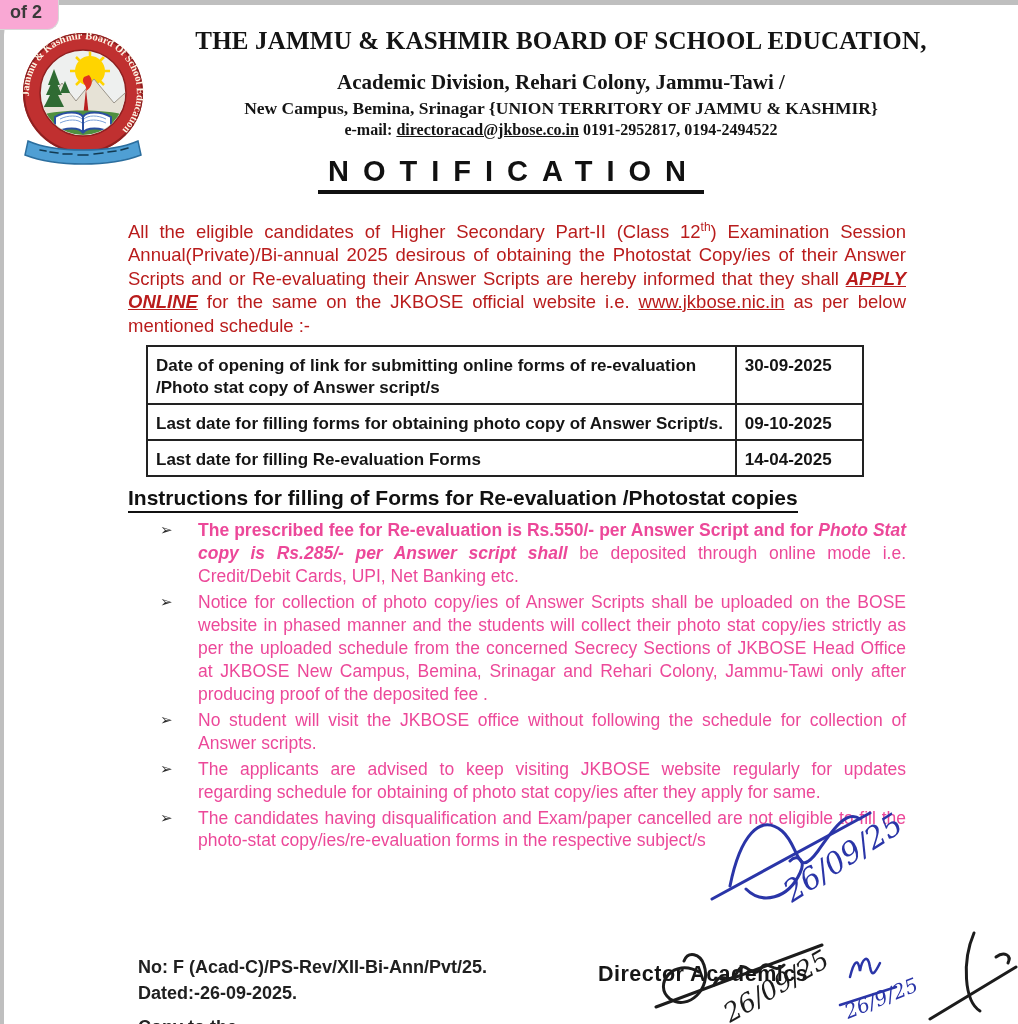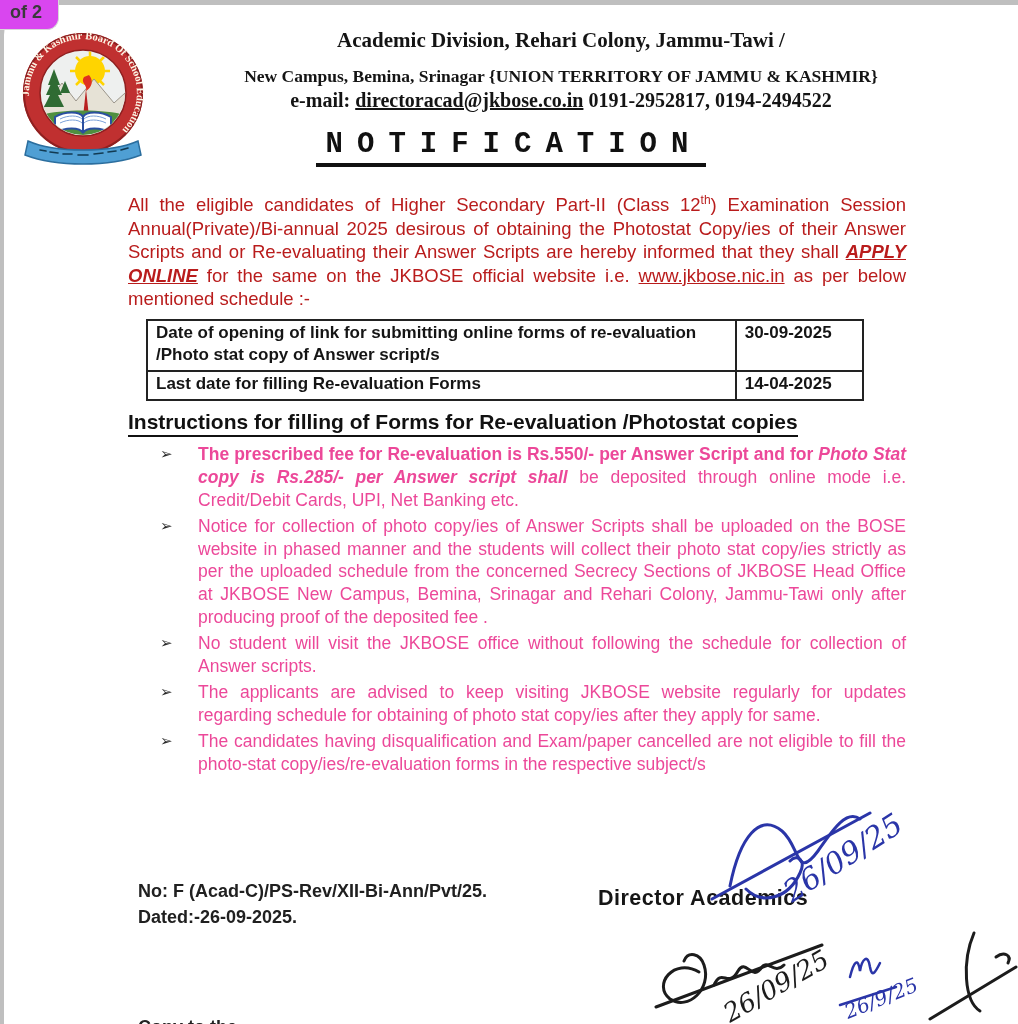--- a/index.html
+++ b/index.html
@@ -10,62 +10,62 @@
     color:#1a1a1a;
   }
   .page{
     position:absolute;left:4px;top:5px;right:0;bottom:0;
     background:#ffffff;
     border-top-left-radius:30px;
   }
   
   .page-indicator{
     position:absolute;left:0;top:0;z-index:5;
-    background:#d946ef;border-radius:0 0 12px 0;
+    background:#f9a8d4;border-radius:0 0 12px 0;
     border-right:1px solid #d8d8d8;border-bottom:1px solid #d8d8d8;
     padding:2px 16px 6px 10px;
     font-size:18px;font-weight:bold;color:#3a3a3a;
   }
   
   .logo-wrap{position:absolute;left:6px;top:24px;width:150px;height:140px;}
   .header-text{
     text-align:center;padding:22px 60px 0 160px;
     font-family:"Liberation Serif",serif;font-weight:bold;color:#141414;
   }
   .org-name{font-size:25px;letter-spacing:.2px;line-height:1.1;}
-  .addr1{font-size:21px;margin-top:1px;}
-  .addr2{font-size:17.5px;margin-top:13px;}
-  .email-line{font-size:20px;margin-top:2px;}
+  .addr1{font-size:21px;margin-top:15px;}
+  .addr2{font-size:17.5px;margin-top:3px;}
+  .email-line{font-size:16px;margin-top:2px;}
   .email-line .email{text-decoration:underline;}
   
   .title-row{text-align:center;margin-top:16px;}
   .doc-title{
     display:inline-block;
-    font-family:Liberation Mono, monospace;font-weight:bold;
+    font-family:Liberation Sans, sans-serif;font-weight:bold;
     font-size:29px;letter-spacing:14px;
     border-bottom:4px solid #111;padding:0 4px 2px 10px;color:#111;
   }
   
   .content{padding:0 112px 0 124px;}
   .intro{
     margin:26px 0 0 0;font-size:18.5px;line-height:1.27;
     text-align:justify;color:#b91c1c;
   }
   .seg-b{font-weight:bold;}
   .seg-bi{font-weight:bold;font-style:italic;}
   .seg-biu{font-weight:bold;font-style:italic;text-decoration:underline;}
   .seg-u{text-decoration:underline;}
   sup.seg-sup{font-size:12px;}
   
   table.schedule{
     border-collapse:collapse;margin:8px 0 0 18px;width:718px;
     font-size:17px;font-weight:bold;color:#151515;
   }
   table.schedule td{
-    border:2.5px solid #222;padding:1px 8px 4px 8px;vertical-align:top;line-height:1.3;
+    border:2.5px solid #222;padding:8px 8px 4px 8px;vertical-align:top;line-height:1.3;
   }
   td.col-label{width:586px;text-align:left;}
   td.col-date{width:110px;white-space:nowrap;}
   
   .instr-heading{
     display:inline-block;margin-top:9px;
     font-size:21px;font-weight:bold;color:#111;
     border-bottom:2.5px solid #111;padding-bottom:1px;
   }
   .bullets{margin-top:6px;}
@@ -169,20 +169,21 @@
             <line x1="68" y1="126" x2="78" y2="126"></line>
           <line x1="84" y1="125" x2="93" y2="124"></line>
             <line x1="98" y1="123" x2="106" y2="122"></line>
           <line x1="111" y1="121" x2="118" y2="119"></line>
         </g>
       </g>
     </svg>
   </div>
 
   <div class="header-text">
+    <div class="org-name">THE JAMMU &amp; KASHMIR BOARD OF SCHOOL EDUCATION,</div>
     <div class="addr1">Academic Division, Rehari Colony, Jammu-Tawi /</div>
     <div class="addr2">New Campus, Bemina, Srinagar {UNION TERRITORY OF JAMMU &amp; KASHMIR}</div>
     <div class="email-line">
       <span>e-mail:</span>
       <span class="email">directoracad@jkbose.co.in</span>
       <span>0191-2952817, 0194-2494522</span>
     </div>
   </div>
 
   <div class="title-row">
@@ -190,20 +191,24 @@
   </div>
 
   <div class="content">
     <p class="intro"><span>All the eligible candidates of Higher Secondary Part-II (Class 12</span><sup class="seg-sup">th</sup><span>) Examination  Session Annual(Private)/Bi-annual 2025 desirous of obtaining the Photostat Copy/ies of their Answer Scripts and or Re-evaluating their Answer Scripts are hereby informed that they shall </span><span class="seg-biu">APPLY ONLINE</span><span> for the same on the JKBOSE official website i.e. </span><span class="seg-u">www.jkbose.nic.in</span><span> as per below mentioned schedule :-</span></p>
 
     <table class="schedule">
       <tbody>
           <tr>
             <td class="col-label">Date of  opening of link for submitting  online forms of re-evaluation /Photo stat  copy of Answer script/s</td>
             <td class="col-date">30-09-2025</td>
+          </tr>
+          <tr>
+            <td class="col-label">Last date for filling forms for obtaining photo copy  of Answer Script/s.</td>
+            <td class="col-date">09-10-2025</td>
           </tr>
           <tr>
             <td class="col-label">Last date for filling Re-evaluation Forms</td>
             <td class="col-date">14-04-2025</td>
           </tr>
         </tbody>
     </table>
 
     <span class="instr-heading">Instructions  for filling of Forms for  Re-evaluation /Photostat copies</span>
 

